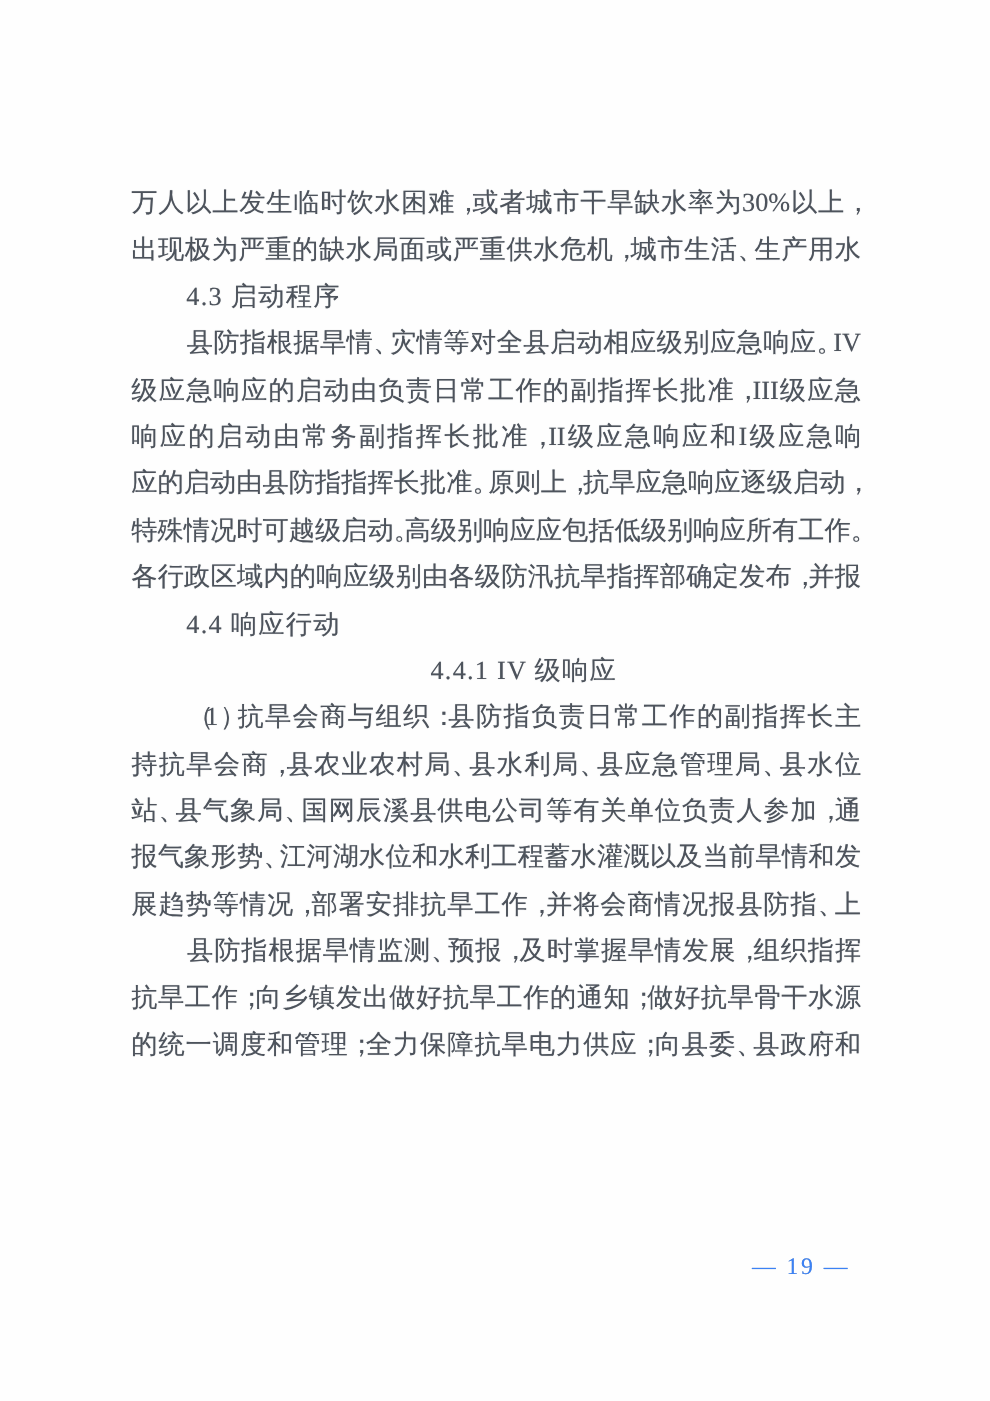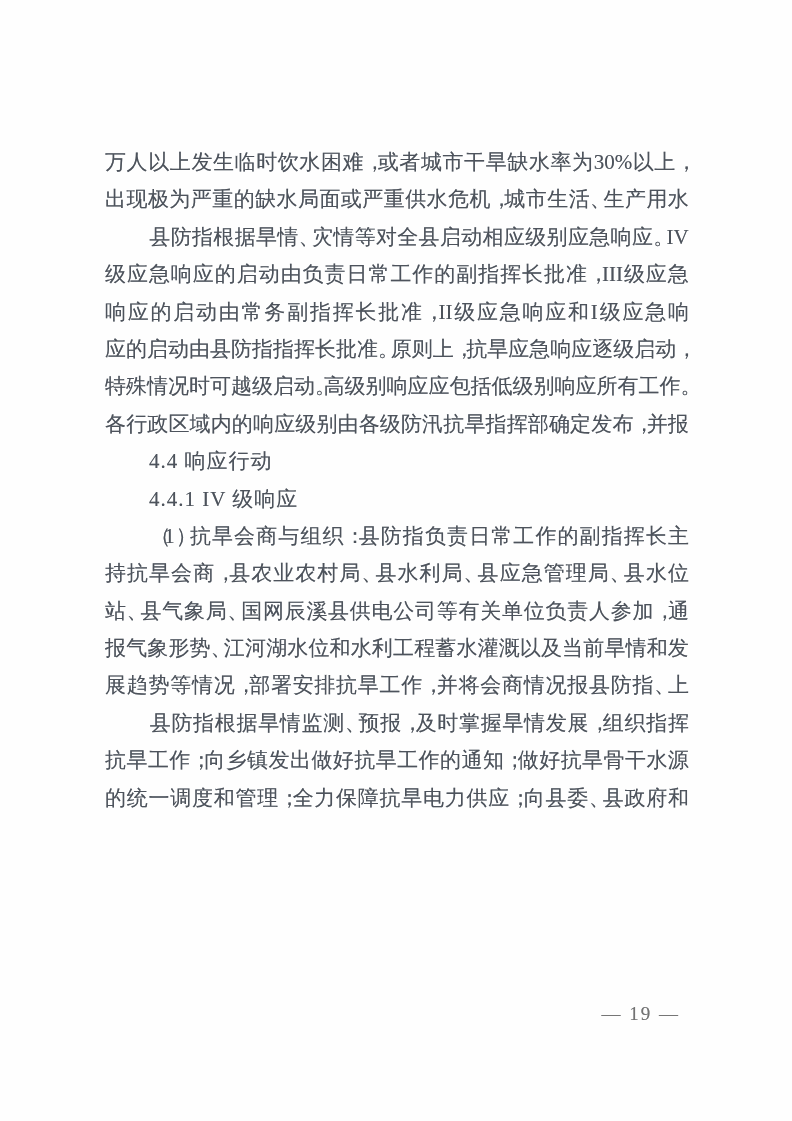--- a/index.html
+++ b/index.html
@@ -51,28 +51,29 @@
   }
   .line.plain.indent { padding-left: 44px; }
   .line.heading-kai {
     padding-left: 44px;
     font-weight: 500;
     letter-spacing: 1px;
   }
   .line.heading-fs {
     padding-left: 44px;
     letter-spacing: 1px;
+    text-align: center;
   }
   .footer {
     position: absolute;
     top: 1001px;
     right: 112px;
     font-size: 19px;
     line-height: 26px;
-    color: #737373;
+    color: #3b82f6;
     letter-spacing: 2px;
     text-shadow: 0 0 0.5px rgba(98, 103, 110, 0.5);
   }
 </style>
 </head>
 <body>
 
 <div class="page">
   <div class="text-column" id="text-column">
       <div class="line body justify">
@@ -127,20 +128,21 @@
         <span class="tok">城</span>
         <span class="tok">市</span>
         <span class="tok">生</span>
         <span class="tok">活</span>
         <span class="tok punct">、</span>
         <span class="tok">生</span>
         <span class="tok">产</span>
         <span class="tok">用</span>
         <span class="tok">水</span>
       </div>
+      <div class="line heading-kai plain indent">4.3 启动程序</div>
       <div class="line body justify indent">
         <span class="spacer"></span>
         <span class="tok">县</span>
         <span class="tok">防</span>
         <span class="tok">指</span>
         <span class="tok">根</span>
         <span class="tok">据</span>
         <span class="tok">旱</span>
         <span class="tok">情</span>
         <span class="tok punct">、</span>

